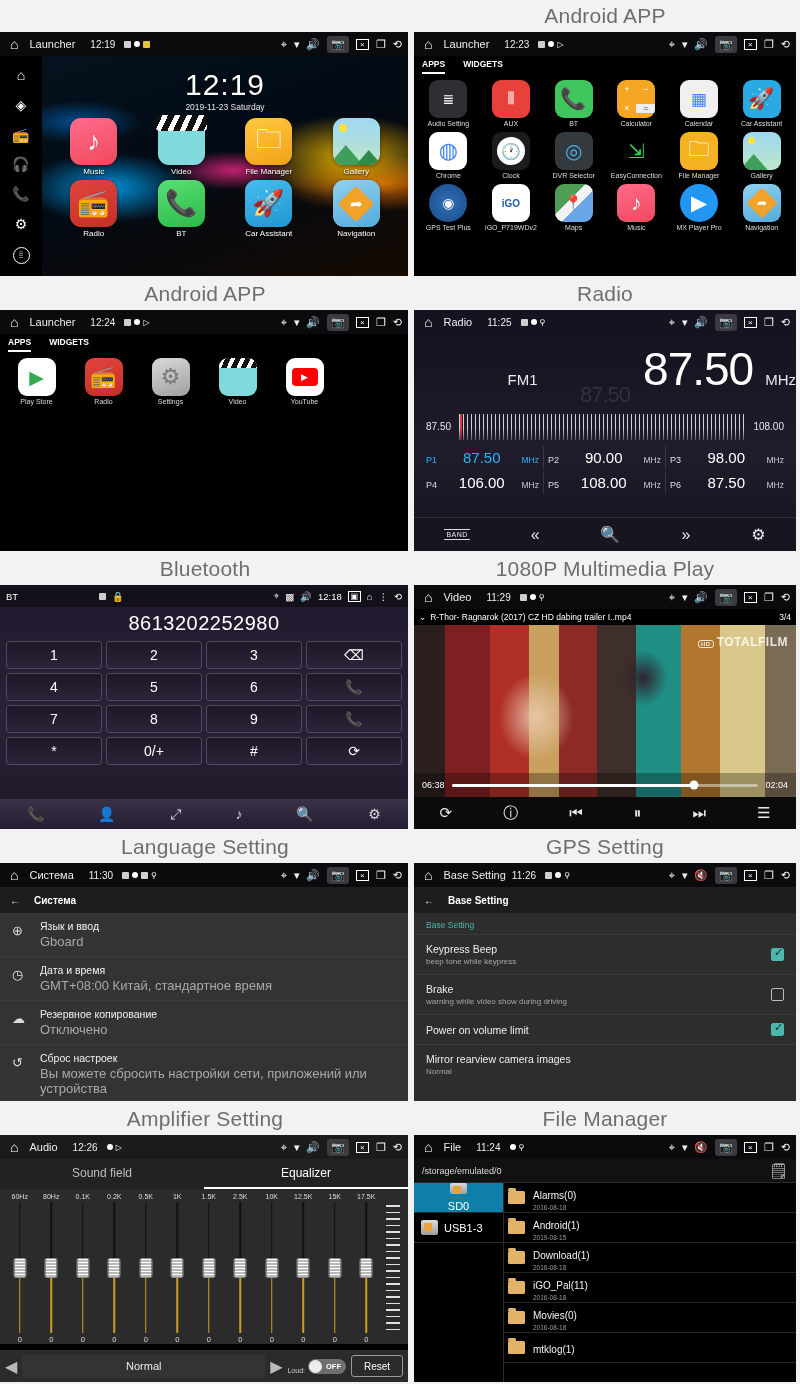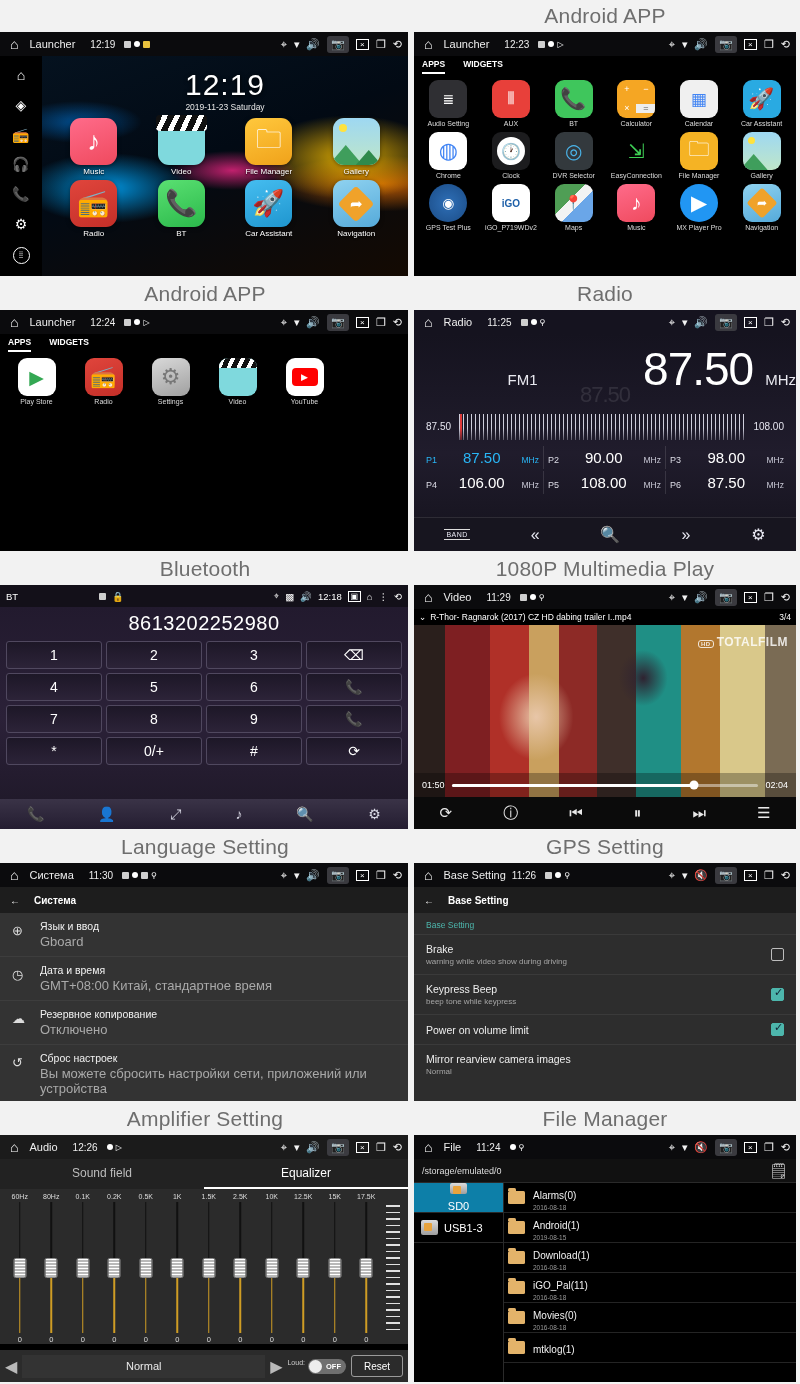--- a/index.html
+++ b/index.html
@@ -191,21 +191,21 @@
           border:1px solid #8d8d8d; }
   .band .bv { color:#ddd; font-size:7.5px; margin-top:2px; }
   .eqscale { width:22px; display:flex; flex-direction:column;
              justify-content:space-between; align-items:center; padding:12px 0 14px; }
   .eqscale i { display:block; width:14px; height:1.5px; background:#e0e0e0; }
   .eqfoot { position:absolute; bottom:0; left:0; right:0; height:32px; background:#2b2b2b;
             display:flex; align-items:center; gap:5px; padding:0 5px; }
   .arw { color:#b9b9b9; font-size:16px; }
   .presetbox { flex:1; height:23px; background:#333; color:#e9e9e9; font-size:11px;
                display:flex; align-items:center; justify-content:center; }
-  .loud { display:flex; align-items:flex-start; gap:3px; color:#cfcfcf; font-size:7px; }
+  .loud { display:flex; align-items:flex-end; gap:3px; color:#cfcfcf; font-size:7px; }
   .tgl { width:38px;height:15px;background:#6f6f6f;border-radius:8px;position:relative;
          color:#fff;font-size:7.5px;font-weight:bold;display:flex;align-items:center;
          justify-content:flex-end;padding-right:5px;}
   .tgl:before { content:""; position:absolute; left:1px; top:1px; width:13px;height:13px;
                 background:#ededed; border-radius:50%; }
   .rstbtn { width:52px;height:22px;border:1px solid #9a9a9a;border-radius:3px;
             color:#fff;font-size:10px;display:flex;align-items:center;justify-content:center;}
 
   
   .pathbar { height:24px; background:#111; color:#ddd; font-size:9px;
@@ -655,21 +655,21 @@
         </span>
       </div>
       <div class="vtitle">
         <span>⌄</span>
         <span style="flex:1;overflow:hidden;white-space:nowrap">R-Thor- Ragnarok (2017) CZ HD dabing trailer I..mp4</span>
         <span>3/4</span>
       </div>
       <div class="vstage">
         <span class="vwm"><span class="hd">HD</span><span>TOTALFILM</span></span>
         <div class="vseek">
-          <span>01:50</span>
+          <span>06:38</span>
           <span class="vtrack">
               <span class="vfill"></span>
               <span class="vknob"></span>
             </span>
           <span>02:04</span>
         </div>
         <div class="vbar">
           <span>⟳</span>
           <span>ⓘ</span>
           <span>⏮</span>
@@ -758,31 +758,31 @@
         </span>
       </div>
       <div class="subbar">
         <span>←</span>
         <span>Base Setting</span>
       </div>
       <div class="glist">
         <div class="ghdr">Base Setting</div>
         <div class="grow">
           <div>
+              <div class="gt">Keypress Beep</div>
+               <div class="gs">beep tone while keypress</div>
+            </div>
+          <span class="cbx on"></span>
+        </div>
+        <div class="grow">
+          <div>
               <div class="gt">Brake</div>
                <div class="gs">warning while video show during driving</div>
             </div>
           <span class="cbx"></span>
-        </div>
-        <div class="grow">
-          <div>
-              <div class="gt">Keypress Beep</div>
-               <div class="gs">beep tone while keypress</div>
-            </div>
-          <span class="cbx on"></span>
         </div>
         <div class="grow">
           <div>
               <div class="gt">Power on volume limit</div>
             </div>
           <span class="cbx on"></span>
         </div>
         <div class="grow">
           <div>
               <div class="gt">Mirror rearview camera images</div>

